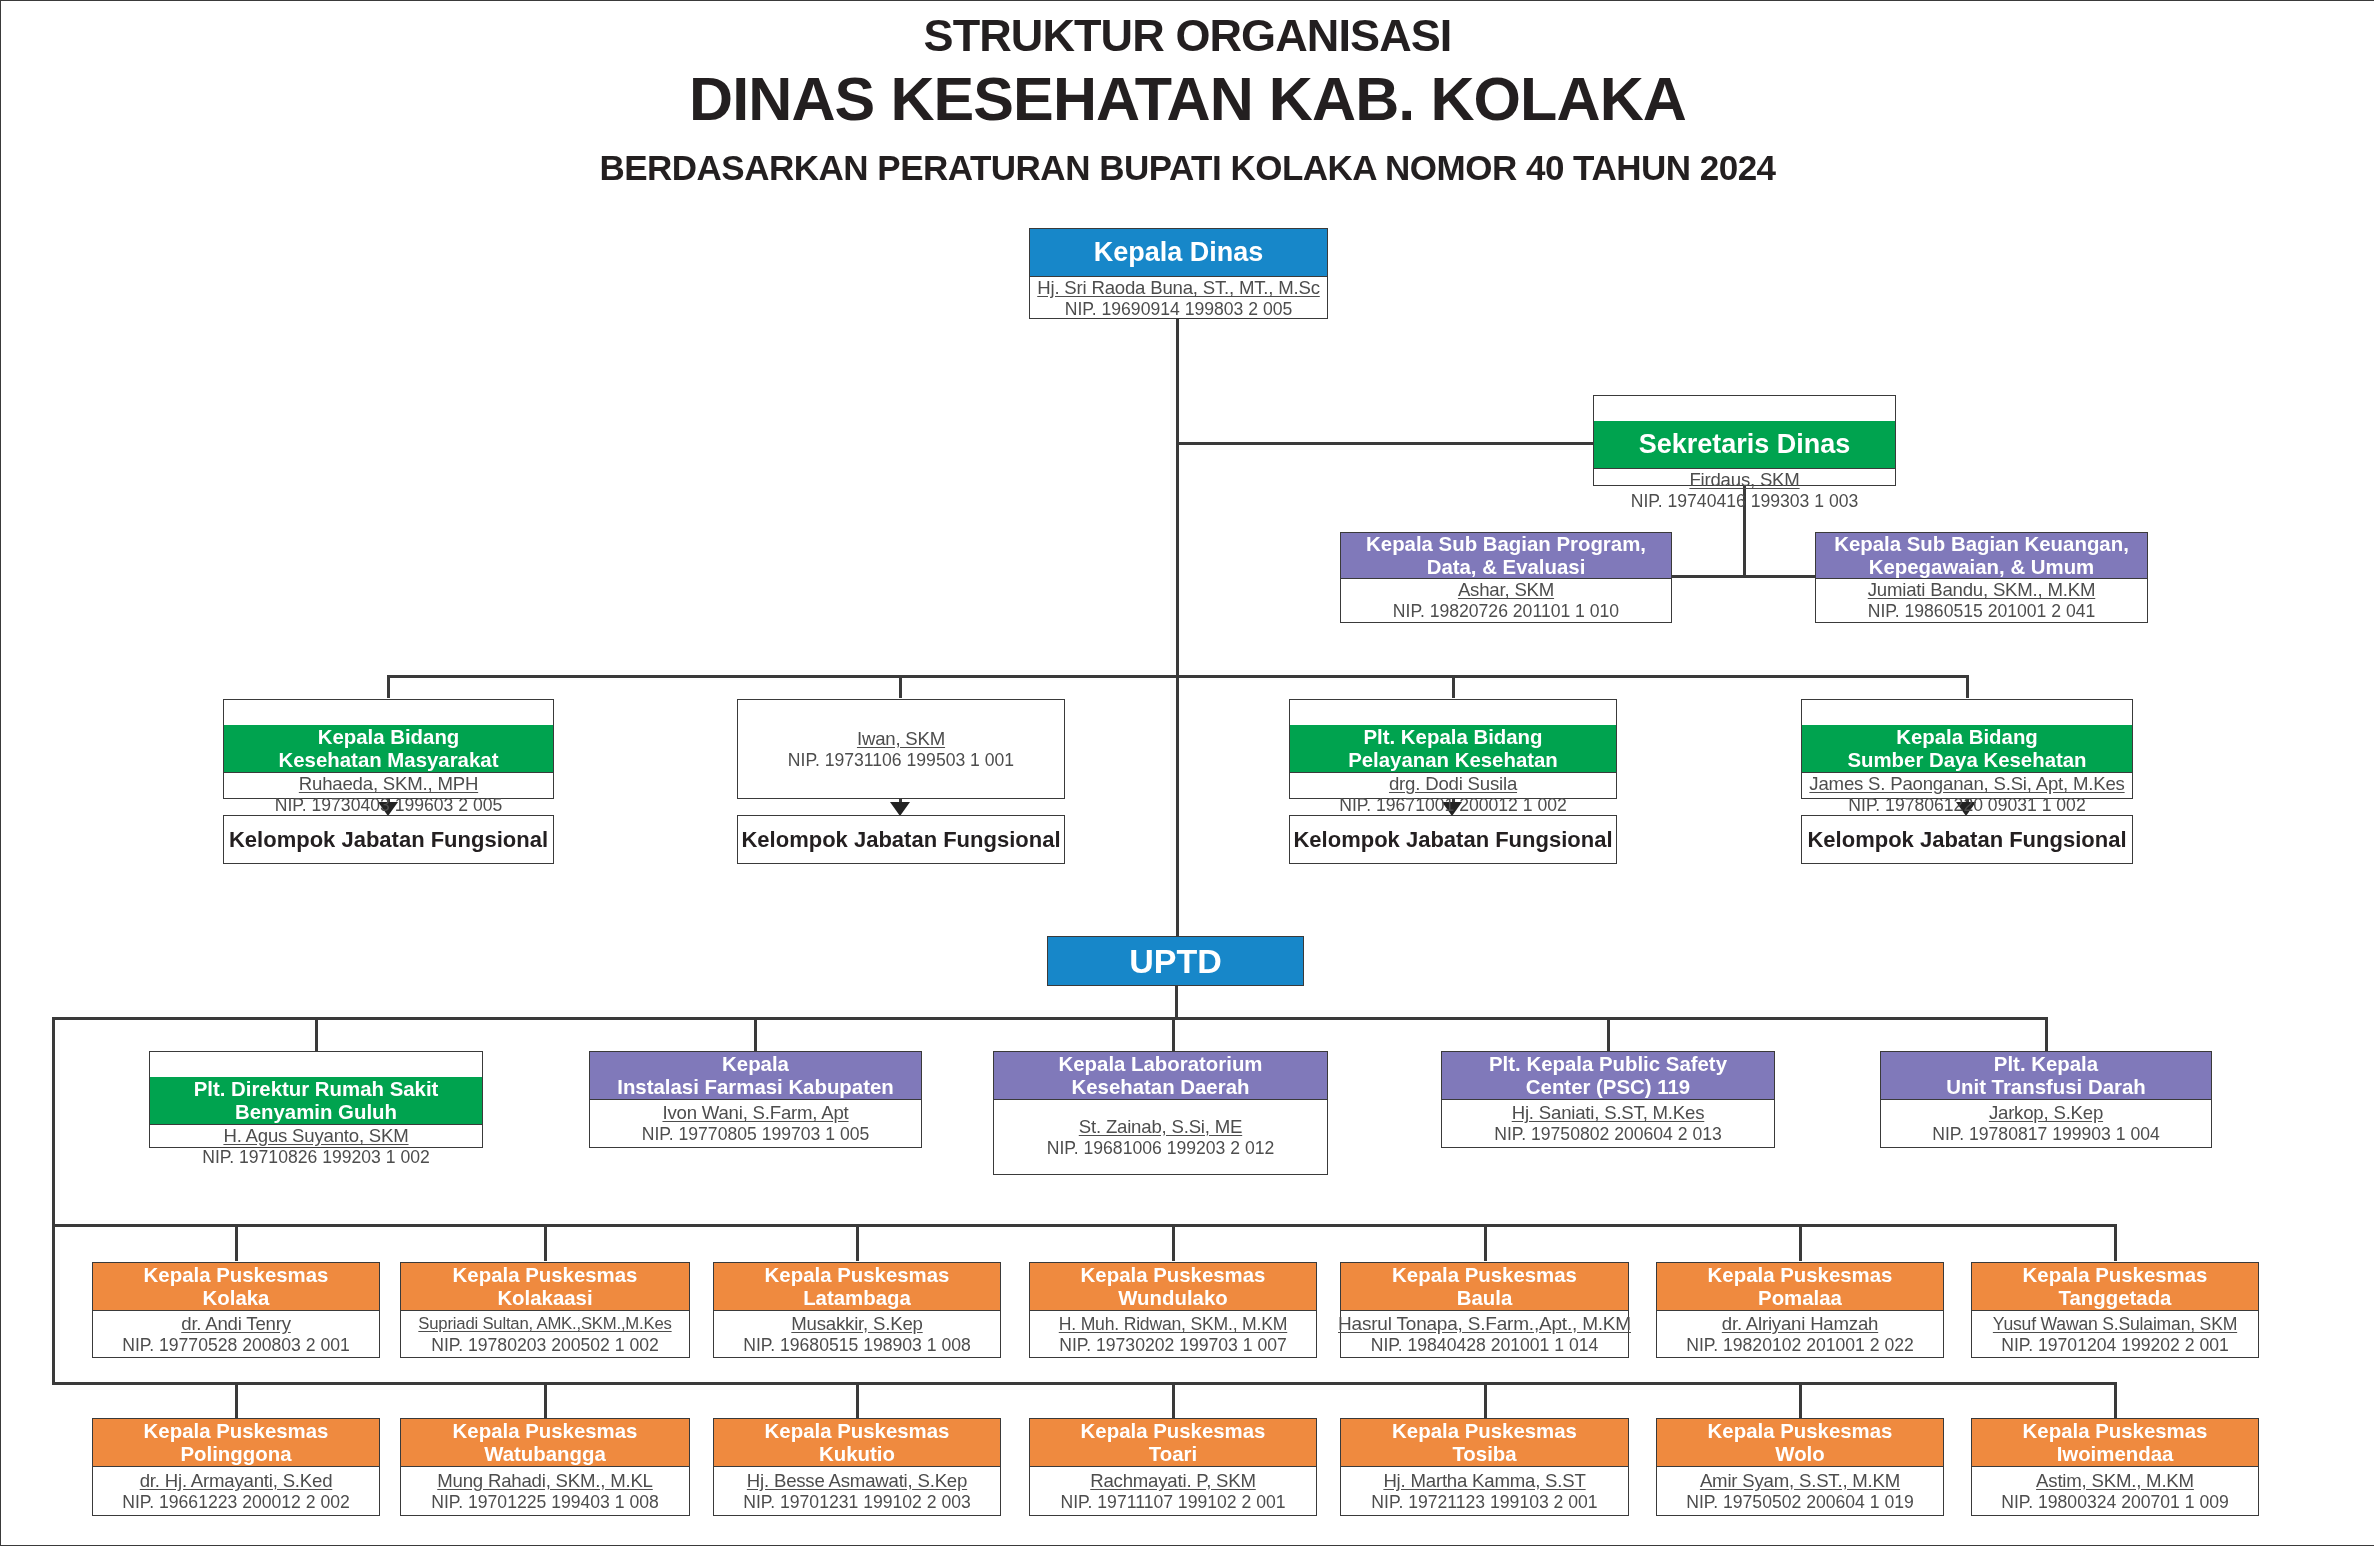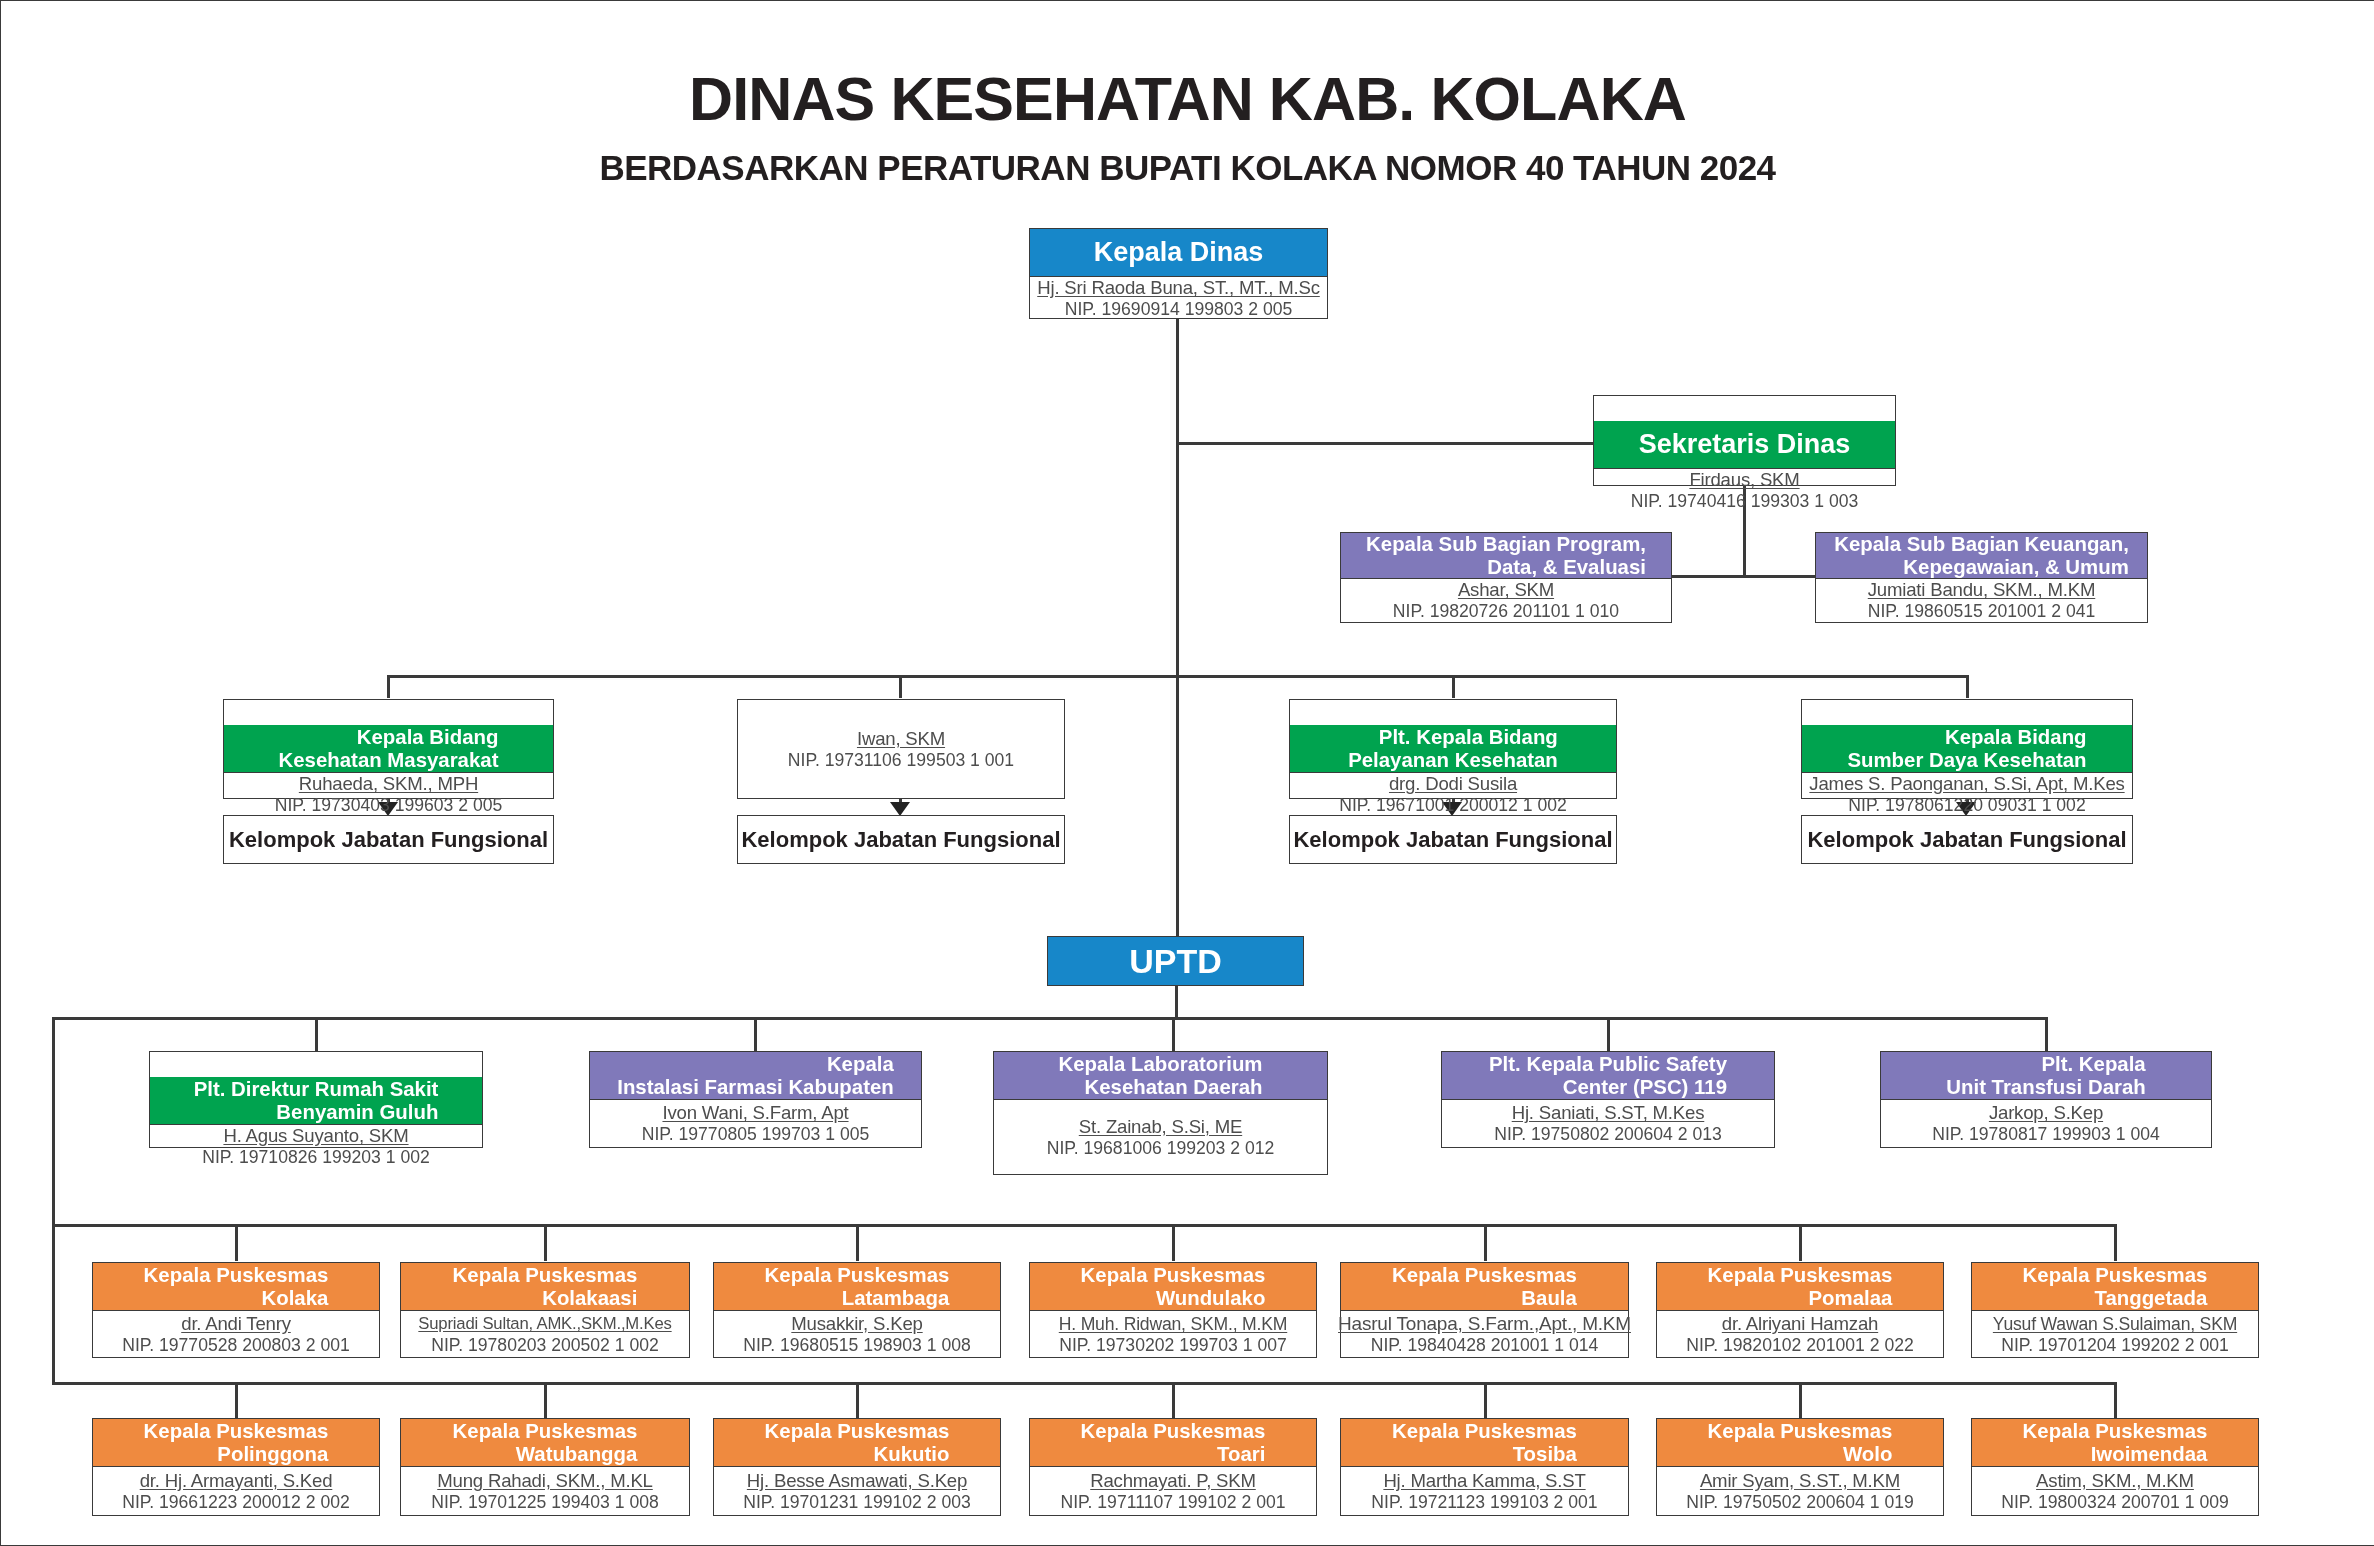--- a/index.html
+++ b/index.html
@@ -2,41 +2,42 @@
 <html style="font-size:15px"><head>
 <meta charset="utf-8">
 <style>
   html,body{margin:0;padding:0;background:#e8e8e8;font-family:"Liberation Sans",sans-serif;}
   .canvas{position:relative;width:2375px;height:1546px;background:#ffffff;border:1.9px solid #3a3a3a;box-sizing:border-box;overflow:hidden;}
   .t{position:absolute;left:0;right:0;text-align:center;font-weight:bold;color:#231f20;}
   .t1{top:9.3px;font-size:45px;letter-spacing:-0.9px;}
   .t2{top:63px;font-size:61px;letter-spacing:-0.9px;}
   .t3{top:147px;font-size:35px;letter-spacing:-0.5px;}
   .box{position:absolute;border:1.9px solid #3a3a3a;background:#fff;box-sizing:border-box;display:flex;flex-direction:column;}
-  .hdr{display:flex;align-items:center;justify-content:center;color:#ffffff;font-weight:bold;text-align:right;white-space:pre-line;line-height:1.12;border-bottom:1.9px solid #3a3a3a;box-sizing:border-box;flex:0 0 auto;}
+  .hdr{display:flex;align-items:center;justify-content:center;color:#ffffff;font-weight:bold;text-align:center;white-space:pre-line;line-height:1.12;border-bottom:1.9px solid #3a3a3a;box-sizing:border-box;flex:0 0 auto;}
   .hdr-a{height:48px;font-size:27px;}
   .hdr-b{height:46px;font-size:20.4px;}
   .hdr-c{height:48px;font-size:20.4px;}
   .hdr-u{height:100%;font-size:34px;border-bottom:none;}
   .c-blue{background:#1787c9;}
   .c-green{background:#00a34f;margin-top:25px;}
   .c-purple{background:#8079ba;}
   .c-orange{background:#ef8a3f;}
   .bdy{flex:1;display:flex;flex-direction:column;align-items:center;justify-content:center;color:#4d4d4d;padding:0 1.9px;}
   .nm{font-size:18.6px;line-height:22px;text-decoration:underline;text-underline-offset:1.9px;letter-spacing:-0.2px;white-space:nowrap;}
   .nip{font-size:17.6px;line-height:20.4px;white-space:nowrap;}
   .kj{position:absolute;border:1.9px solid #3a3a3a;background:#fff;box-sizing:border-box;display:flex;align-items:center;justify-content:center;font-weight:bold;font-size:22px;color:#231f20;}
   .ln{position:absolute;background:#3a3a3a;}
   .arrow{position:absolute;width:0;height:0;border-left:10.2px solid transparent;border-right:10.2px solid transparent;border-top:14px solid #232323;}
 </style>
 </head>
 <body>
 
 <div class="canvas">
 
+  <div class="t t1">STRUKTUR ORGANISASI</div>
   <div class="t t2">DINAS KESEHATAN KAB. KOLAKA</div>
   <div class="t t3">BERDASARKAN PERATURAN BUPATI KOLAKA NOMOR 40 TAHUN 2024</div>
 
   <div class="ln" style="left:1175px;top:318px;width:2.8px;height:617px"></div>
   <div class="ln" style="left:1175px;top:441px;width:418px;height:2.8px"></div>
   <div class="ln" style="left:1742px;top:485px;width:2.8px;height:92px"></div>
   <div class="ln" style="left:1670px;top:574px;width:147px;height:2.8px"></div>
   <div class="ln" style="left:386px;top:674px;width:1582px;height:2.8px"></div>
   <div class="ln" style="left:386px;top:674px;width:2.8px;height:23px"></div>
   <div class="ln" style="left:898px;top:674px;width:2.8px;height:23px"></div>

